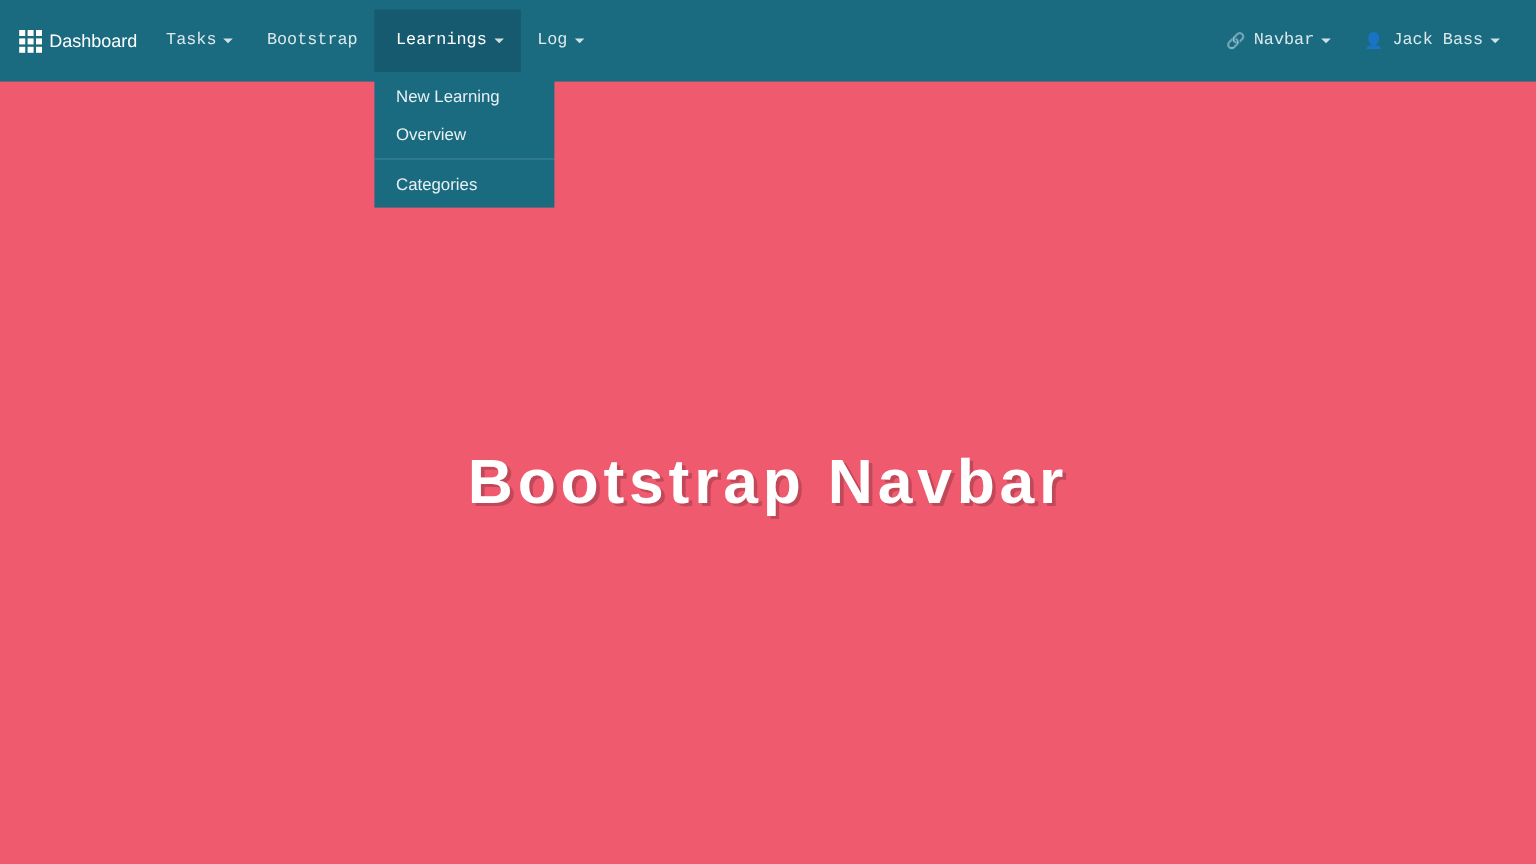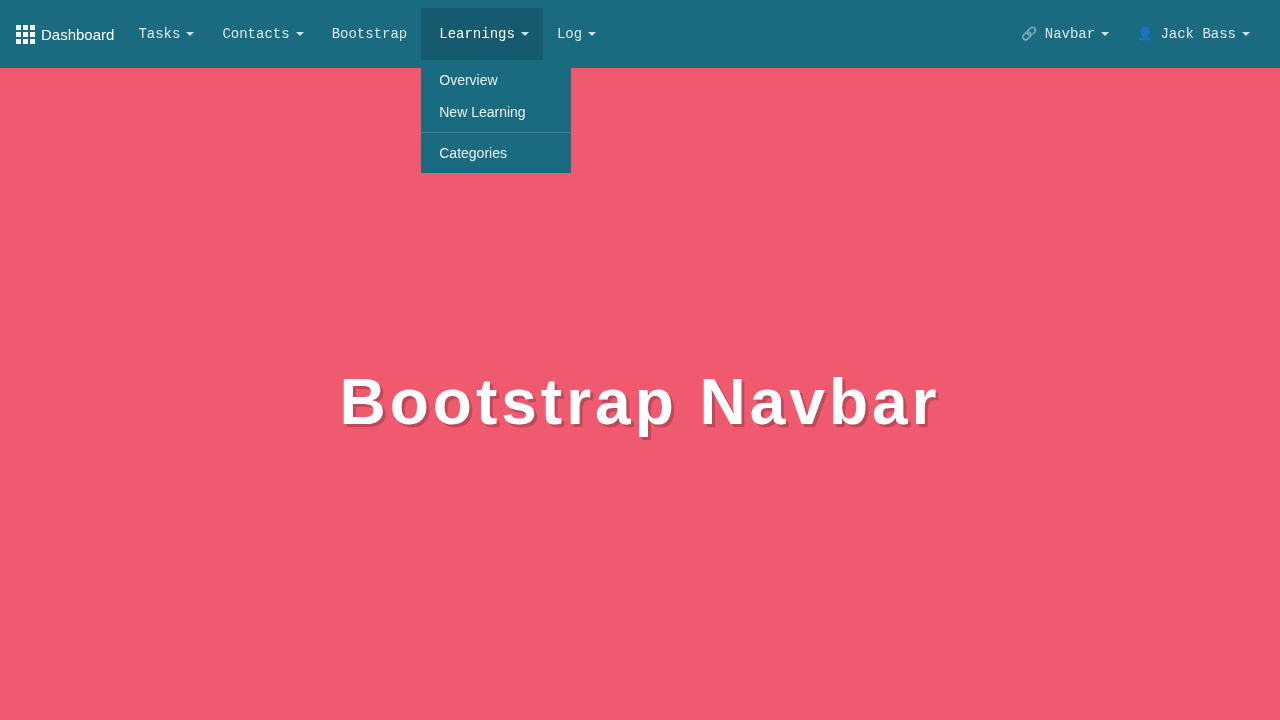--- a/index.html
+++ b/index.html
@@ -150,21 +150,21 @@
     
     .main-content {
       display: flex;
       align-items: center;
       justify-content: center;
       height: calc(720px - 52px);
     }
 
     .page-title {
       color: #fff;
-      font-size: 64px;
+      font-size: 52px;
       font-weight: 900;
       letter-spacing: 4px;
       text-shadow: 3px 3px 0px rgba(0,0,0,0.2);
       font-family: "Helvetica Neue", Helvetica, Arial, sans-serif;
     }
   </style>
 </head>
 <body>
 
 <nav class="navbar">
@@ -186,49 +186,43 @@
 
   <ul class="nav-items">
 
     <li class="nav-item">
       <a class="nav-link">
         <span>Tasks</span>
         <span class="caret"></span>
       </a>
     </li>
 
-    <li class="nav-item">
-      <a class="nav-link">
-        <span>Contacts</span>
-        <span class="caret"></span>
-      </a>
-    </li>
 
 
     <li class="nav-item">
       <a class="nav-link">
         <span>Bootstrap</span>
       </a>
     </li>
 
     <li class="nav-item">
       <a class="nav-link active">
         <span>Learnings</span>
         <span class="caret"></span>
       </a>
 
       <ul class="dropdown-menu">
         <li>
           <a>
-            <span>Overview</span>
+            <span>New Learning</span>
           </a>
         </li>
         <li>
           <a>
-            <span>New Learning</span>
+            <span>Overview</span>
           </a>
         </li>
         <li class="dropdown-divider"></li>
         <li>
           <a>
             <span>Categories</span>
           </a>
         </li>
       </ul>
     </li>

